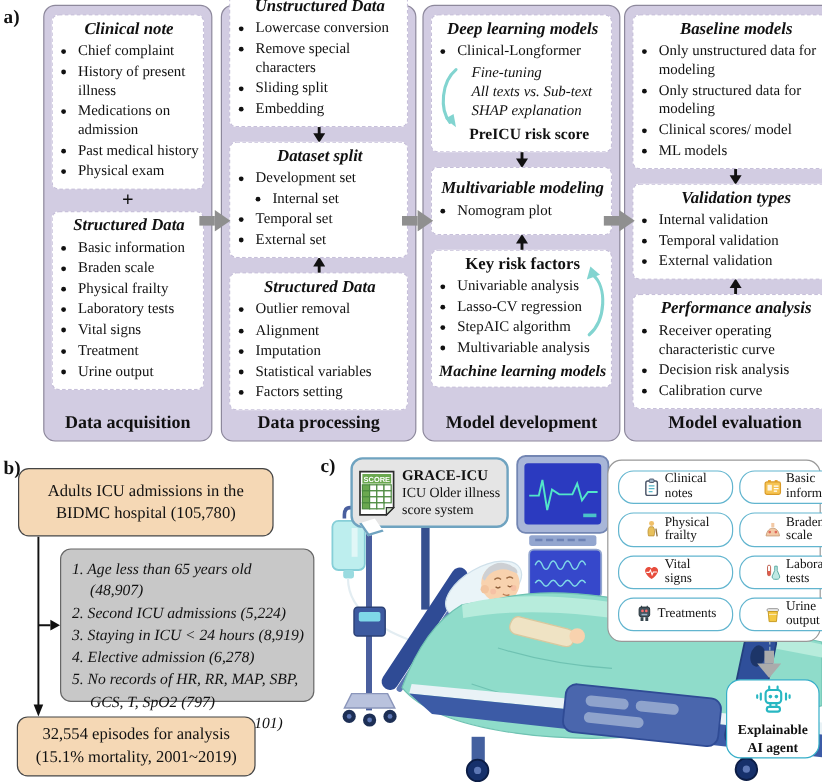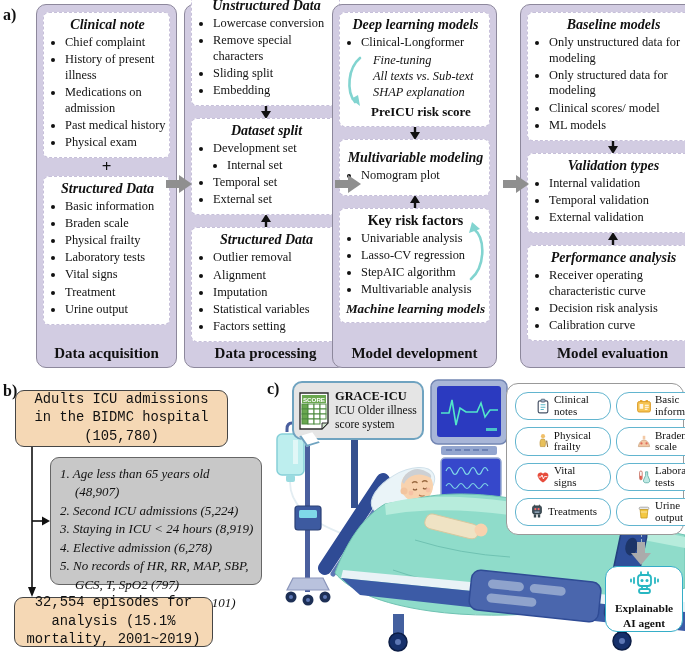--- a/index.html
+++ b/index.html
@@ -19,21 +19,21 @@
   .plus{text-align:center;font-weight:bold;font-size:17px;line-height:18px;}
   .colfoot{margin-top:auto;text-align:center;font-weight:bold;font-size:15px;padding:3px 0 1px;}
   .varrow{display:flex;justify-content:center;padding:0;margin:-1px 0;}
   .itlines{font-style:italic;font-size:12.4px;line-height:1.3;padding-left:28px;}
   .scoreline{font-weight:bold;font-size:13px;margin:3px 0 1px 26px;}
   .mlm{text-align:center;font-weight:bold;font-style:italic;font-size:13.2px;margin-top:3px;}
   .gap-arrow{position:absolute;top:175px;z-index:3;}
   
   .obox{position:absolute;background:#f5d8b5;border:1.5px solid #454545;border-radius:9px;
         display:flex;align-items:center;justify-content:center;text-align:center;
-        font-size:13.8px;line-height:1.35;box-sizing:border-box;padding:15px 8px;z-index:2;font-family:Liberation Mono, monospace;}
+        font-size:13.8px;line-height:1.35;box-sizing:border-box;padding:15px 8px;z-index:2;}
   .gbox{position:absolute;left:50px;top:457px;width:212px;height:128px;background:#c8c8c8;
         border:1.5px solid #666;border-radius:9px;box-sizing:border-box;
         font-size:13px;line-height:1.42;padding:7px 4px 4px 9px;z-index:2;}
   .gbox .ex{padding-left:15px;text-indent:-15px;font-style:italic;}
   
   .bubble{position:absolute;left:292px;top:381px;width:132px;height:59px;background:#e5e5e5;
           border:2px solid #6fa3c0;border-radius:10px;z-index:4;display:flex;align-items:center;
           gap:5px;padding:3px 4px;box-sizing:border-box;}
   .bubble:after{content:"";position:absolute;left:9px;bottom:-8px;width:11px;height:11px;background:#fff;
           border-right:2px solid #6fa3c0;border-bottom:2px solid #6fa3c0;transform:rotate(55deg) skewX(-18deg);}
@@ -124,21 +124,21 @@
           <li>Outlier removal</li>
           <li>Alignment</li>
           <li>Imputation</li>
           <li>Statistical variables</li>
           <li>Factors setting</li>
         </ul>
     </div>
     <div class="colfoot">Data processing</div>
   </div>
 
-  <div class="col" style="left:332px;width:165px;">
+  <div class="col" style="left:352px;width:165px;">
     <div class="wbox">
       <div class="btitle">Deep learning models</div>
       <ul class="bl">
           <li>Clinical-Longformer</li>
         </ul>
       <div class="itlines">Fine-tuning</div>
       <div class="itlines">All texts vs. Sub-text</div>
       <div class="itlines">SHAP explanation</div>
       <div class="scoreline">PreICU risk score</div>
       <svg style="position:absolute;left:3px;top:42px;" width="24" height="54" viewBox="0 0 24 54">

